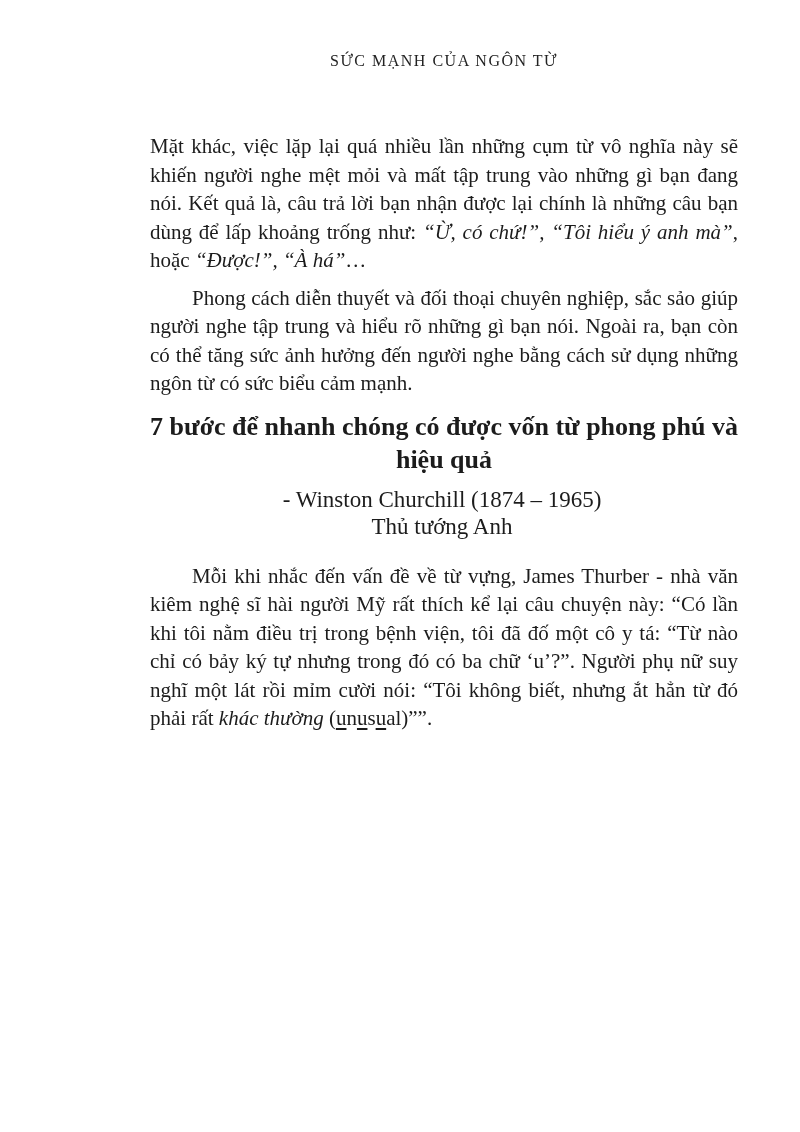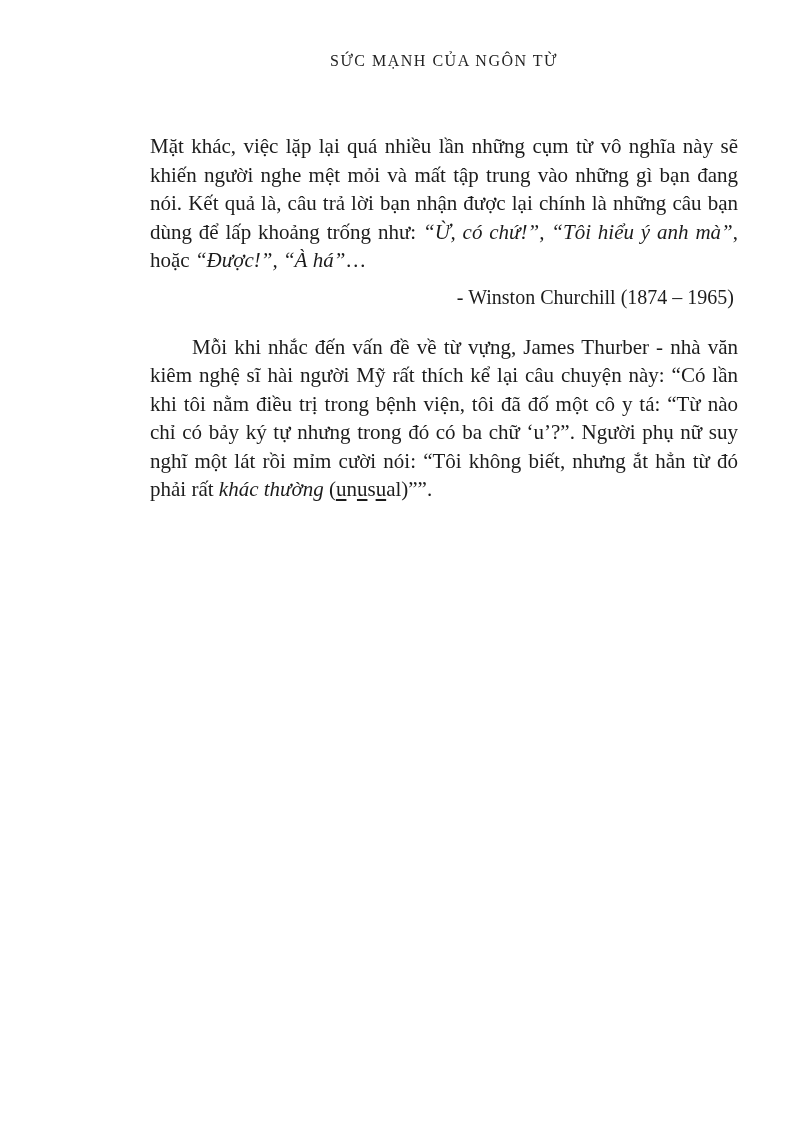--- a/index.html
+++ b/index.html
@@ -55,22 +55,22 @@
   }
   .quote {
     margin: 0 8px 8px 8px;
     text-align: center;
     font-style: italic;
     font-size: 21.5px;
     line-height: 30px;
   }
   .attribution {
     margin: 0 4px 22px 0;
-    text-align: right;
-    font-size: 20px;
+    text-align: center;
+    font-size: 23px;
     line-height: 27px;
   }
   .page-number {
     position: absolute;
     top: 1036px;
     left: 0;
     width: 100%;
     text-align: center;
     font-size: 19px;
     letter-spacing: 4px;
@@ -82,25 +82,28 @@
 
 <div class="page">
 
   <div class="running-header">SỨC MẠNH CỦA NGÔN TỪ</div>
 
   <div class="text-block">
 
     <p class="para no-indent"><span>Mặt khác, việc lặp lại quá nhiều lần những cụm từ vô nghĩa này sẽ khiến người nghe mệt mỏi và mất tập trung vào những gì bạn đang nói. Kết quả là, câu trả lời bạn nhận được lại chính là những câu bạn dùng để lấp khoảng trống như: </span><span class="italic">“Ừ, có chứ!”, “Tôi hiểu ý anh mà”</span><span>, hoặc </span><span class="italic">“Được!”, “À há”</span><span>…</span></p>
 
 
+    <p class="para">Phong cách diễn thuyết và đối thoại chuyên nghiệp, sắc sảo giúp người nghe tập trung và hiểu rõ những gì bạn nói. Ngoài ra, bạn còn có thể tăng sức ảnh hưởng đến người nghe bằng cách sử dụng những ngôn từ có sức biểu cảm mạnh.</p>
 
+    <h2 class="section-heading">7 bước để nhanh chóng có được vốn từ phong phú và hiệu quả</h2>
 
 
     <div class="attribution">
       <div>- Winston Churchill (1874 – 1965)</div>
+      <div>Thủ tướng Anh</div>
     </div>
 
     <p class="para"><span>Mỗi khi nhắc đến vấn đề về từ vựng, James Thurber - nhà văn kiêm nghệ sĩ hài người Mỹ rất thích kể lại câu chuyện này: “Có lần khi tôi nằm điều trị trong bệnh viện, tôi đã đố một cô y tá: “Từ nào chỉ có bảy ký tự nhưng trong đó có ba chữ ‘u’?”. Người phụ nữ suy nghĩ một lát rồi mỉm cười nói: “Tôi không biết, nhưng ắt hẳn từ đó phải rất </span><span class="italic">khác thường</span><span> (</span><span class="uline">u</span><span>n</span><span class="uline">u</span><span>s</span><span class="uline">u</span><span>al)””.</span></p>
 
 
   </div>
 
   <div class="page-number">13</div>
 
 </div>

